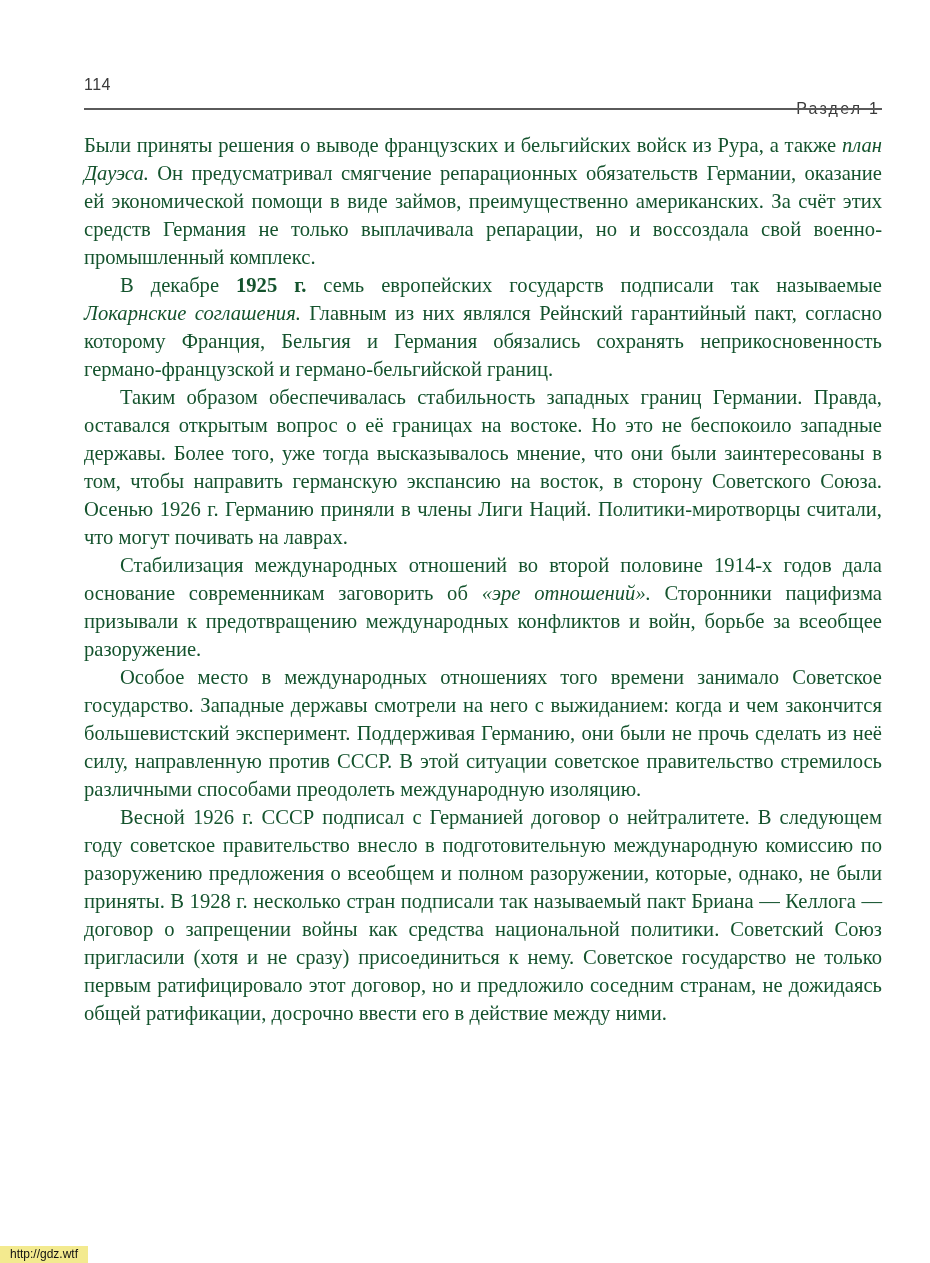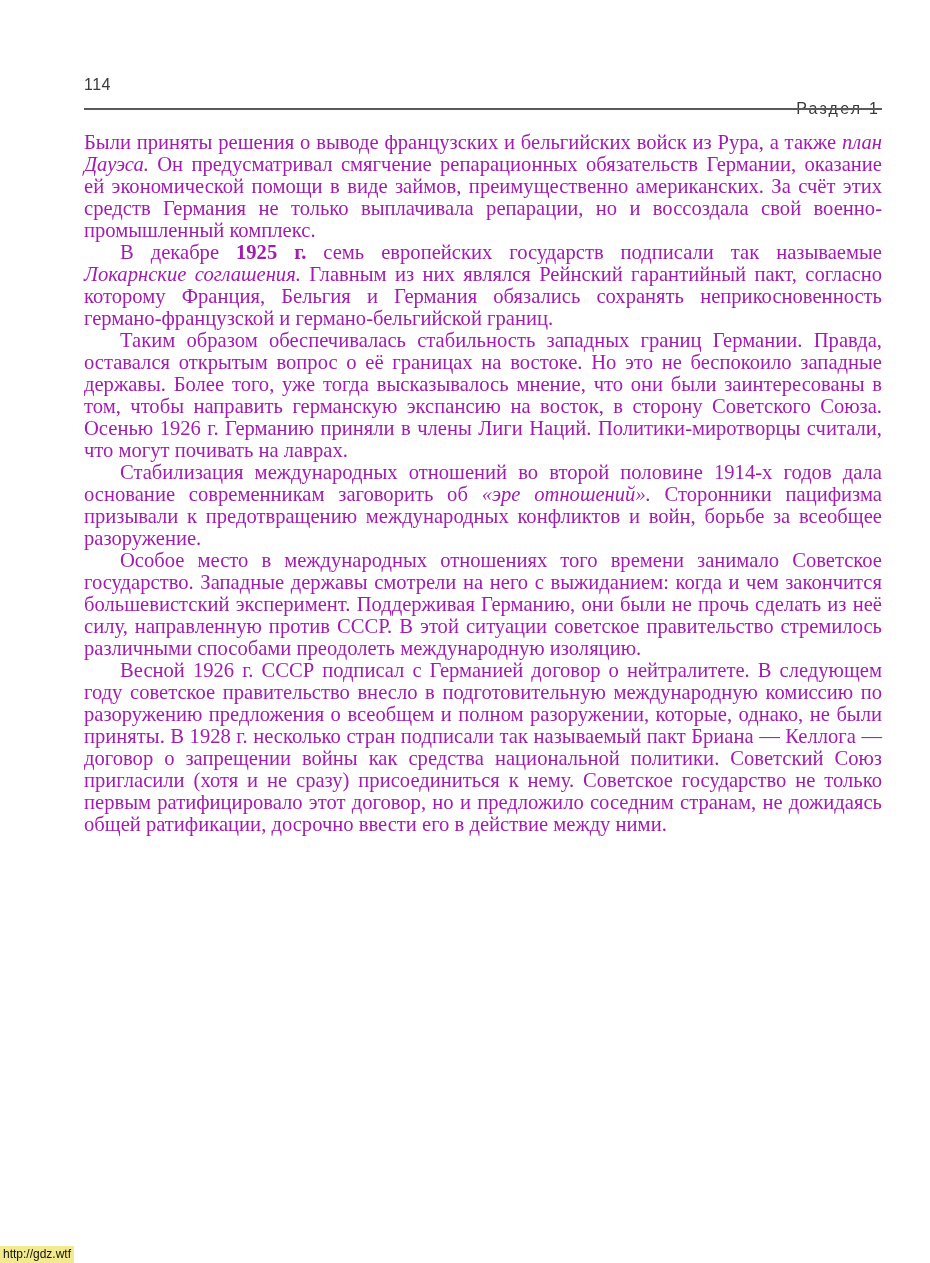--- a/index.html
+++ b/index.html
@@ -52,40 +52,40 @@
     height: 2px;
     background: #5a5a5a;
   }
   .body-text {
     position: absolute;
     left: 84px;
     top: 131px;
     width: 798px;
     font-family: "Liberation Serif", "DejaVu Serif", serif;
     font-size: 20.6px;
-    line-height: 22px;
-    color: #a21caf;
+    line-height: 28px;
+    color: #14532d;
     text-align: justify;
     hyphens: manual;
   }
   .para {
     margin: 0;
     text-indent: 36px;
   }
   .para.no-indent {
     text-indent: 0;
   }
   .seg-italic { font-style: italic; }
   .seg-bold { font-weight: bold; }
   .watermark {
     position: absolute;
     left: 0;
     top: 1246px;
     height: 17px;
-    padding: 0 3px;
+    padding: 0 10px;
     background: #f3ea8f;
     font-family: "Liberation Sans", "DejaVu Sans", sans-serif;
     font-size: 12px;
     line-height: 17px;
     color: #111111;
   }
 </style>
 </head>
 <body>
 

